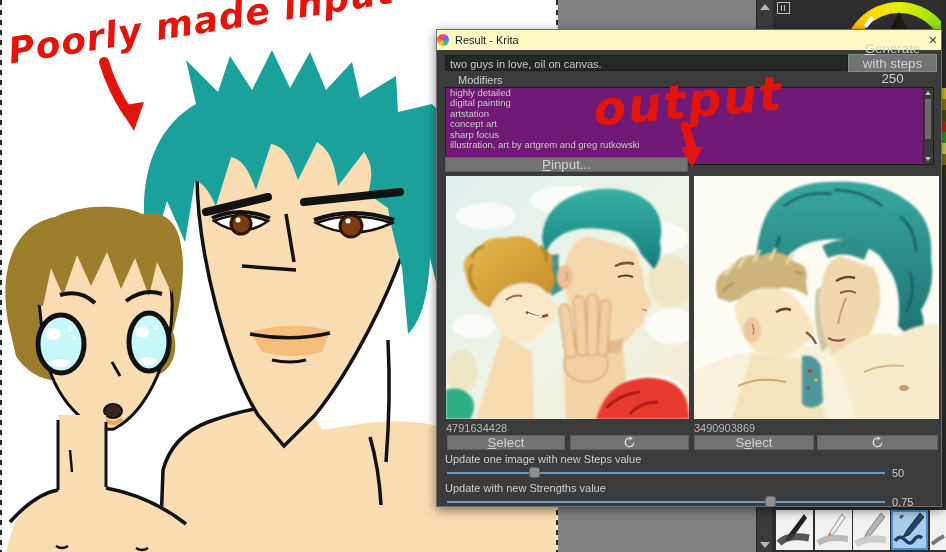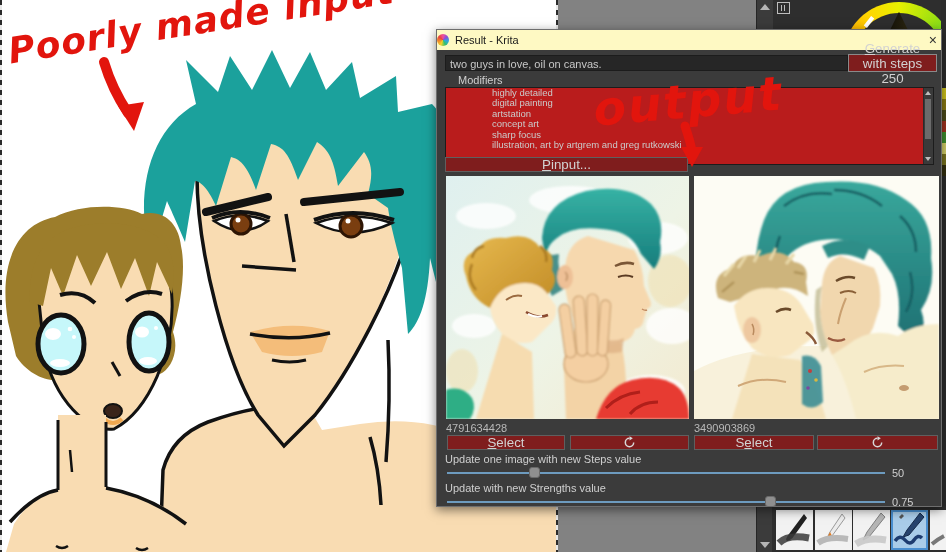--- a/index.html
+++ b/index.html
@@ -39,27 +39,27 @@
     border:1px solid #6e6e6e;box-sizing:border-box;box-shadow:0 3px 10px rgba(0,0,0,.5);z-index:5;
     font-size:11px;color:#cfcfcf;}
   .titlebar{position:absolute;left:0;top:0;right:0;height:20px;background:#fef9c3;color:#1a1a1a;
     display:flex;align-items:center;padding:0 0;box-sizing:border-box;}
   .krita-icon{width:12px;height:12px;border-radius:50%;margin-right:6px;flex:0 0 auto;
     background:conic-gradient(#f0529c,#8a4fd8,#2da8e0,#35c06a,#f5d327,#f08a2a,#e8433c,#f0529c);}
   .title-text{flex:1;font-size:11px;}
   .close-x{font-size:14px;line-height:14px;color:#333;padding:0 4px;cursor:default;}
   .field{position:absolute;left:8px;top:25px;width:403px;height:16px;background:#262626;border:1px solid #1c1c1c;
     line-height:16px;padding:0 4px;color:#c8c8c8;white-space:nowrap;overflow:hidden;box-sizing:border-box;}
-  .btn{background:#7f1d1d;border:1px solid #5f5f5f;color:#d2d2d2;text-align:center;box-sizing:border-box;
+  .btn{background:#737373;border:1px solid #5f5f5f;color:#d2d2d2;text-align:center;box-sizing:border-box;
     display:flex;align-items:center;justify-content:center;}
   .key{text-decoration:underline;}
   .gen-btn{position:absolute;top:24px;right:4px;width:89px;height:18px;border-color:#8a8a8a;}
   .mod-label{position:absolute;left:21px;top:44px;}
-  .mod-list{position:absolute;left:8px;top:57px;width:489px;height:78px;background:#b91c1c;border:1px solid #1c1c1c;
-    box-sizing:border-box;overflow:hidden;padding-left:42px;}
+  .mod-list{position:absolute;left:8px;top:57px;width:489px;height:78px;background:#701a75;border:1px solid #1c1c1c;
+    box-sizing:border-box;overflow:hidden;}
   .mod-item{font-size:9.5px;line-height:10.4px;padding-left:4px;color:#cbcbcb;white-space:nowrap;}
   .list-scroll{position:absolute;right:0;top:0;width:9px;height:100%;background:#3a3a3a;border-left:1px solid #2a2a2a;}
   .list-scroll .tri{position:absolute;left:1px;width:0;height:0;border-left:3.5px solid transparent;border-right:3.5px solid transparent;}
   .list-scroll .tri.up{top:3px;border-bottom:4px solid #bdbdbd;}
   .list-scroll .tri.down{bottom:3px;border-top:4px solid #bdbdbd;}
   .list-scroll .hdl{position:absolute;left:1px;top:11px;width:6px;height:40px;background:#6b6b6b;}
   .presets-btn{position:absolute;left:8px;top:127px;width:243px;height:15px;}
   .copy-btn{position:absolute;left:258px;top:127px;width:243px;height:15px;}
   .result-img{position:absolute;top:146px;width:243px;height:243px;background:#ddd;overflow:hidden;}
   .img1{left:9px;}

